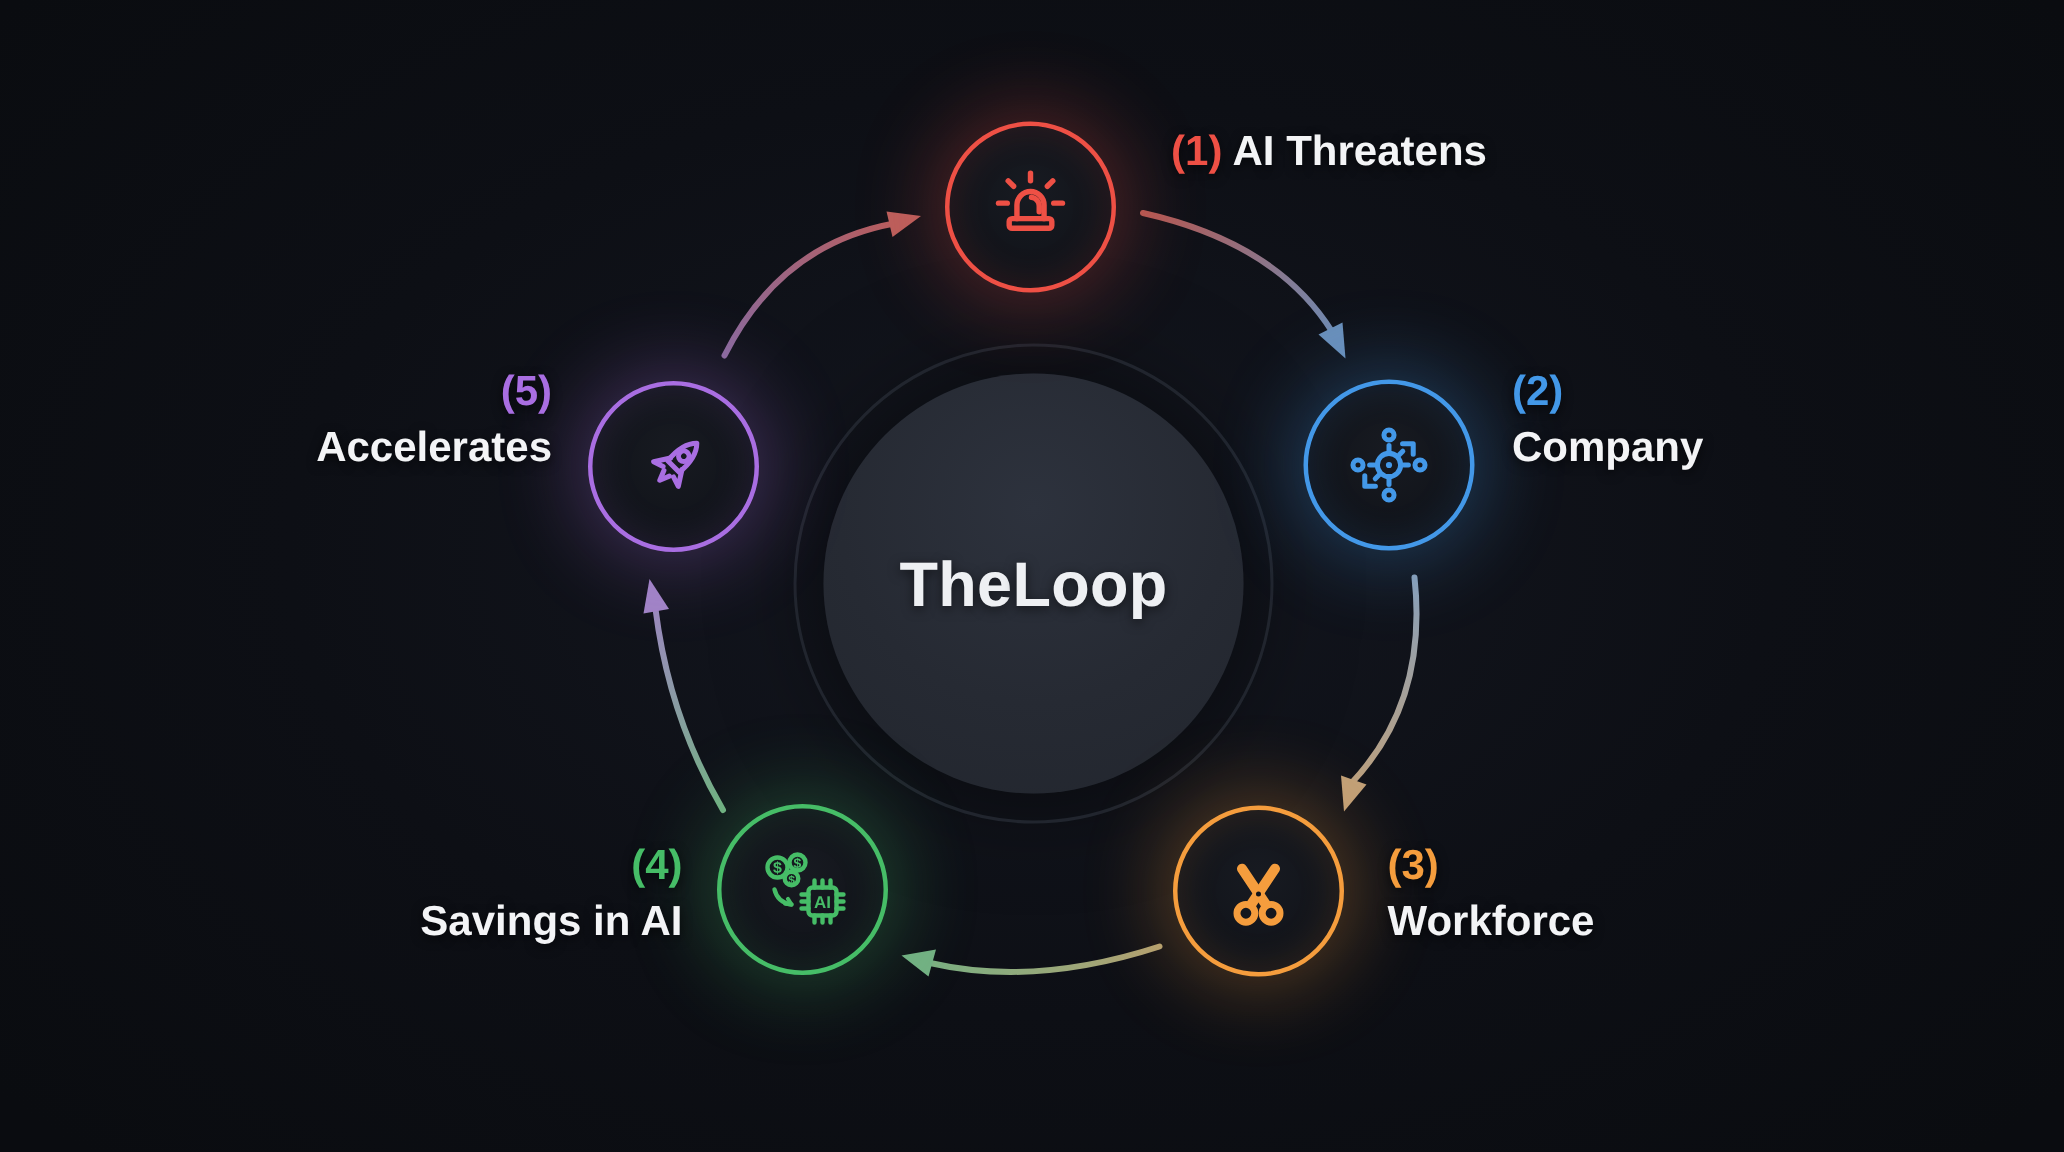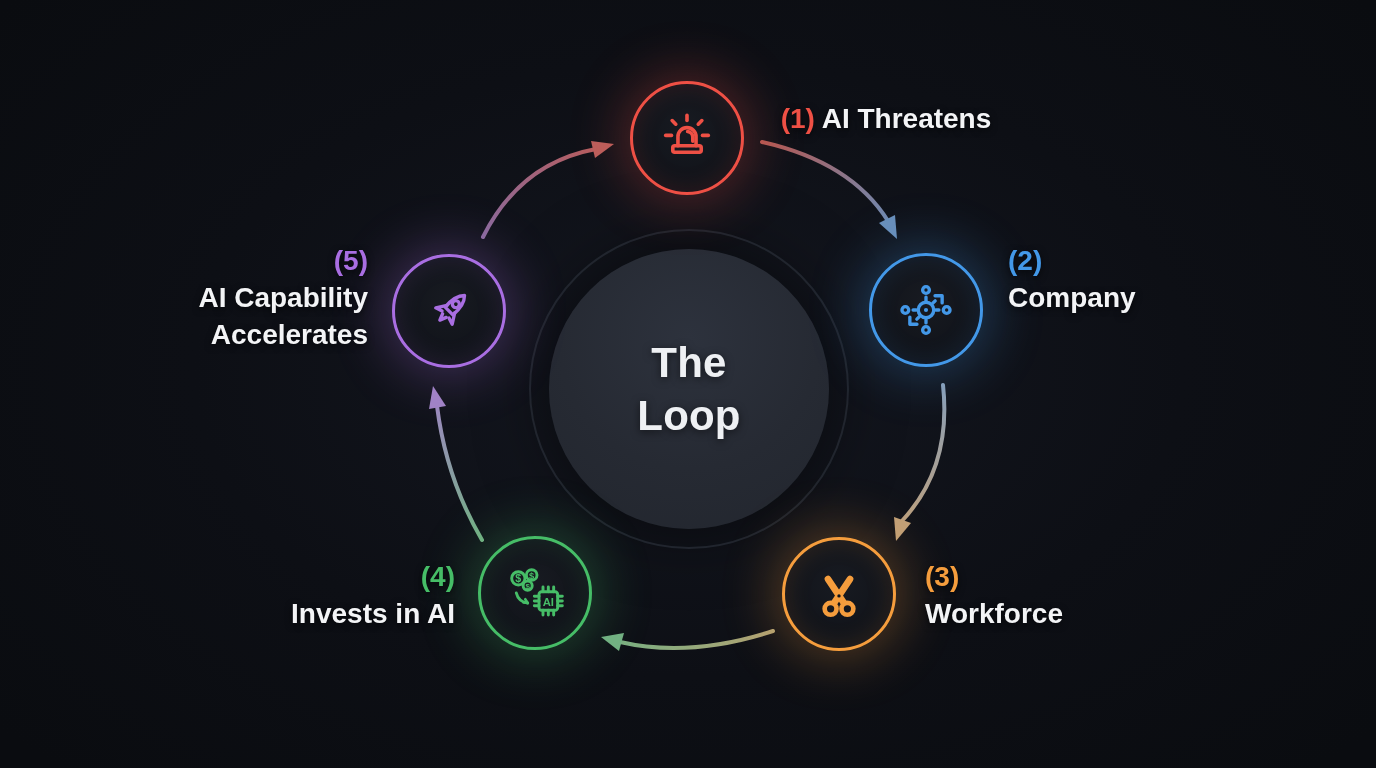--- a/index.html
+++ b/index.html
@@ -26,21 +26,21 @@
     border: 2px solid #272c36;
     box-sizing: border-box;
   }
   .center-circle {
     position: absolute;
     left: 549px; top: 249px;
     width: 280px; height: 280px;
     border-radius: 50%;
     background: radial-gradient(circle at 50% 32%, #2d323d 0%, #262a33 55%, #22262e 100%);
     box-shadow: 0 0 70px rgba(0,0,0,0.55);
-    display: flex; flex-direction: column;
+    display: flex; 
     align-items: center; justify-content: center;
     text-align: center;
   }
   .center-line {
     color: #eef0f3;
     font-size: 42px;
     line-height: 53px;
     font-weight: 700;
     letter-spacing: 0.2px;
     text-shadow: 0 2px 8px rgba(0,0,0,0.55);
@@ -148,21 +148,21 @@
         <path d="M14.5,30 h19 a1.5,1.5 0 0 1 1.5,1.5 v2 a1.5,1.5 0 0 1 -1.5,1.5 h-19 a1.5,1.5 0 0 1 -1.5,-1.5 v-2 a1.5,1.5 0 0 1 1.5,-1.5 z"></path>
         <path d="M24.5,19 a4.5,4.5 0 0 1 4,4.5 v3"></path>
         <path d="M24,6.5 v4"></path>
         <path d="M12.5,10.5 l2.8,2.8"></path>
         <path d="M35.5,10.5 l-2.8,2.8"></path>
         <path d="M7.5,22 h4.5"></path>
         <path d="M40.5,22 h-4.5"></path>
       </g>
     </svg>
   </div>
-  <div class="label align-center" style="left: 764px; top: 100px; width: 244px; --c: #ee5045;">
+  <div class="label align-center" style="left: 764px; top: 82px; width: 244px; --c: #ee5045;">
     <div><span class="num">(1)</span> <span>AI Threatens</span></div>
   </div>
 
   <div class="node" style="left: 869px; top: 253px; --c: #4398e8; box-shadow: rgba(67, 152, 232, 0.33) 0px 0px 55px 6px, rgba(67, 152, 232, 0.14) 0px 0px 26px inset;">
     <svg width="62" height="62" viewBox="0 0 48 48">
       <g fill="none" stroke="currentColor" stroke-width="2.6" stroke-linecap="round" stroke-linejoin="round" style="color:#4398e8">
         <circle cx="24" cy="24" r="6"></circle>
         <circle cx="24" cy="24" r="1.6" fill="currentColor" stroke="none"></circle>
         <path d="M24,16.5 v-2.5"></path>
           <path d="M24,31.5 v2.5"></path>
@@ -215,33 +215,32 @@
         <text x="34" y="33.5" font-size="8.5" font-weight="bold" fill="currentColor" stroke="none" text-anchor="middle" font-family="Liberation Sans, sans-serif">AI</text>
         <path d="M30,23 v-3.5 M34,23 v-3.5 M38,23 v-3.5"></path>
         <path d="M30,37 v3.5 M34,37 v3.5 M38,37 v3.5"></path>
         <path d="M27,26.5 h-3.5 M27,30 h-3.5 M27,33.5 h-3.5"></path>
         <path d="M41,26.5 h3.5 M41,30 h3.5 M41,33.5 h3.5"></path>
       </g>
     </svg>
   </div>
   <div class="label align-right" style="right: 921px; top: 558px; --c: #46bd67;">
     <div class="num">(4)</div>
-    <div>Invests in AI</div>
+    <div>Savings in AI</div>
   </div>
 
   <div class="node" style="left: 392px; top: 254px; --c: #a96ee2; box-shadow: rgba(169, 110, 226, 0.33) 0px 0px 55px 6px, rgba(169, 110, 226, 0.14) 0px 0px 26px inset;">
     <svg width="62" height="62" viewBox="0 0 48 48">
       <g fill="none" stroke="currentColor" stroke-width="2.6" stroke-linecap="round" stroke-linejoin="round" style="color:#a96ee2" transform="rotate(45 24 24)">
         <path d="M24,7 C27.5,10.5 29,16 28.2,24 L19.8,24 C19,16 20.5,10.5 24,7 Z"></path>
         <circle cx="24" cy="16.5" r="2.7"></circle>
         <path d="M19.8,22 L15,29.5 L20.2,27.8"></path>
         <path d="M28.2,22 L33,29.5 L27.8,27.8"></path>
         <path d="M22,29 L24,34 L26,29"></path>
       </g>
     </svg>
   </div>
   <div class="label align-right" style="right: 1008px; top: 242px; --c: #a96ee2;">
     <div class="num">(5)</div>
-    <div>AI Capability</div>
     <div>Accelerates</div>
   </div>
 
 </div>
 
 </body></html>

